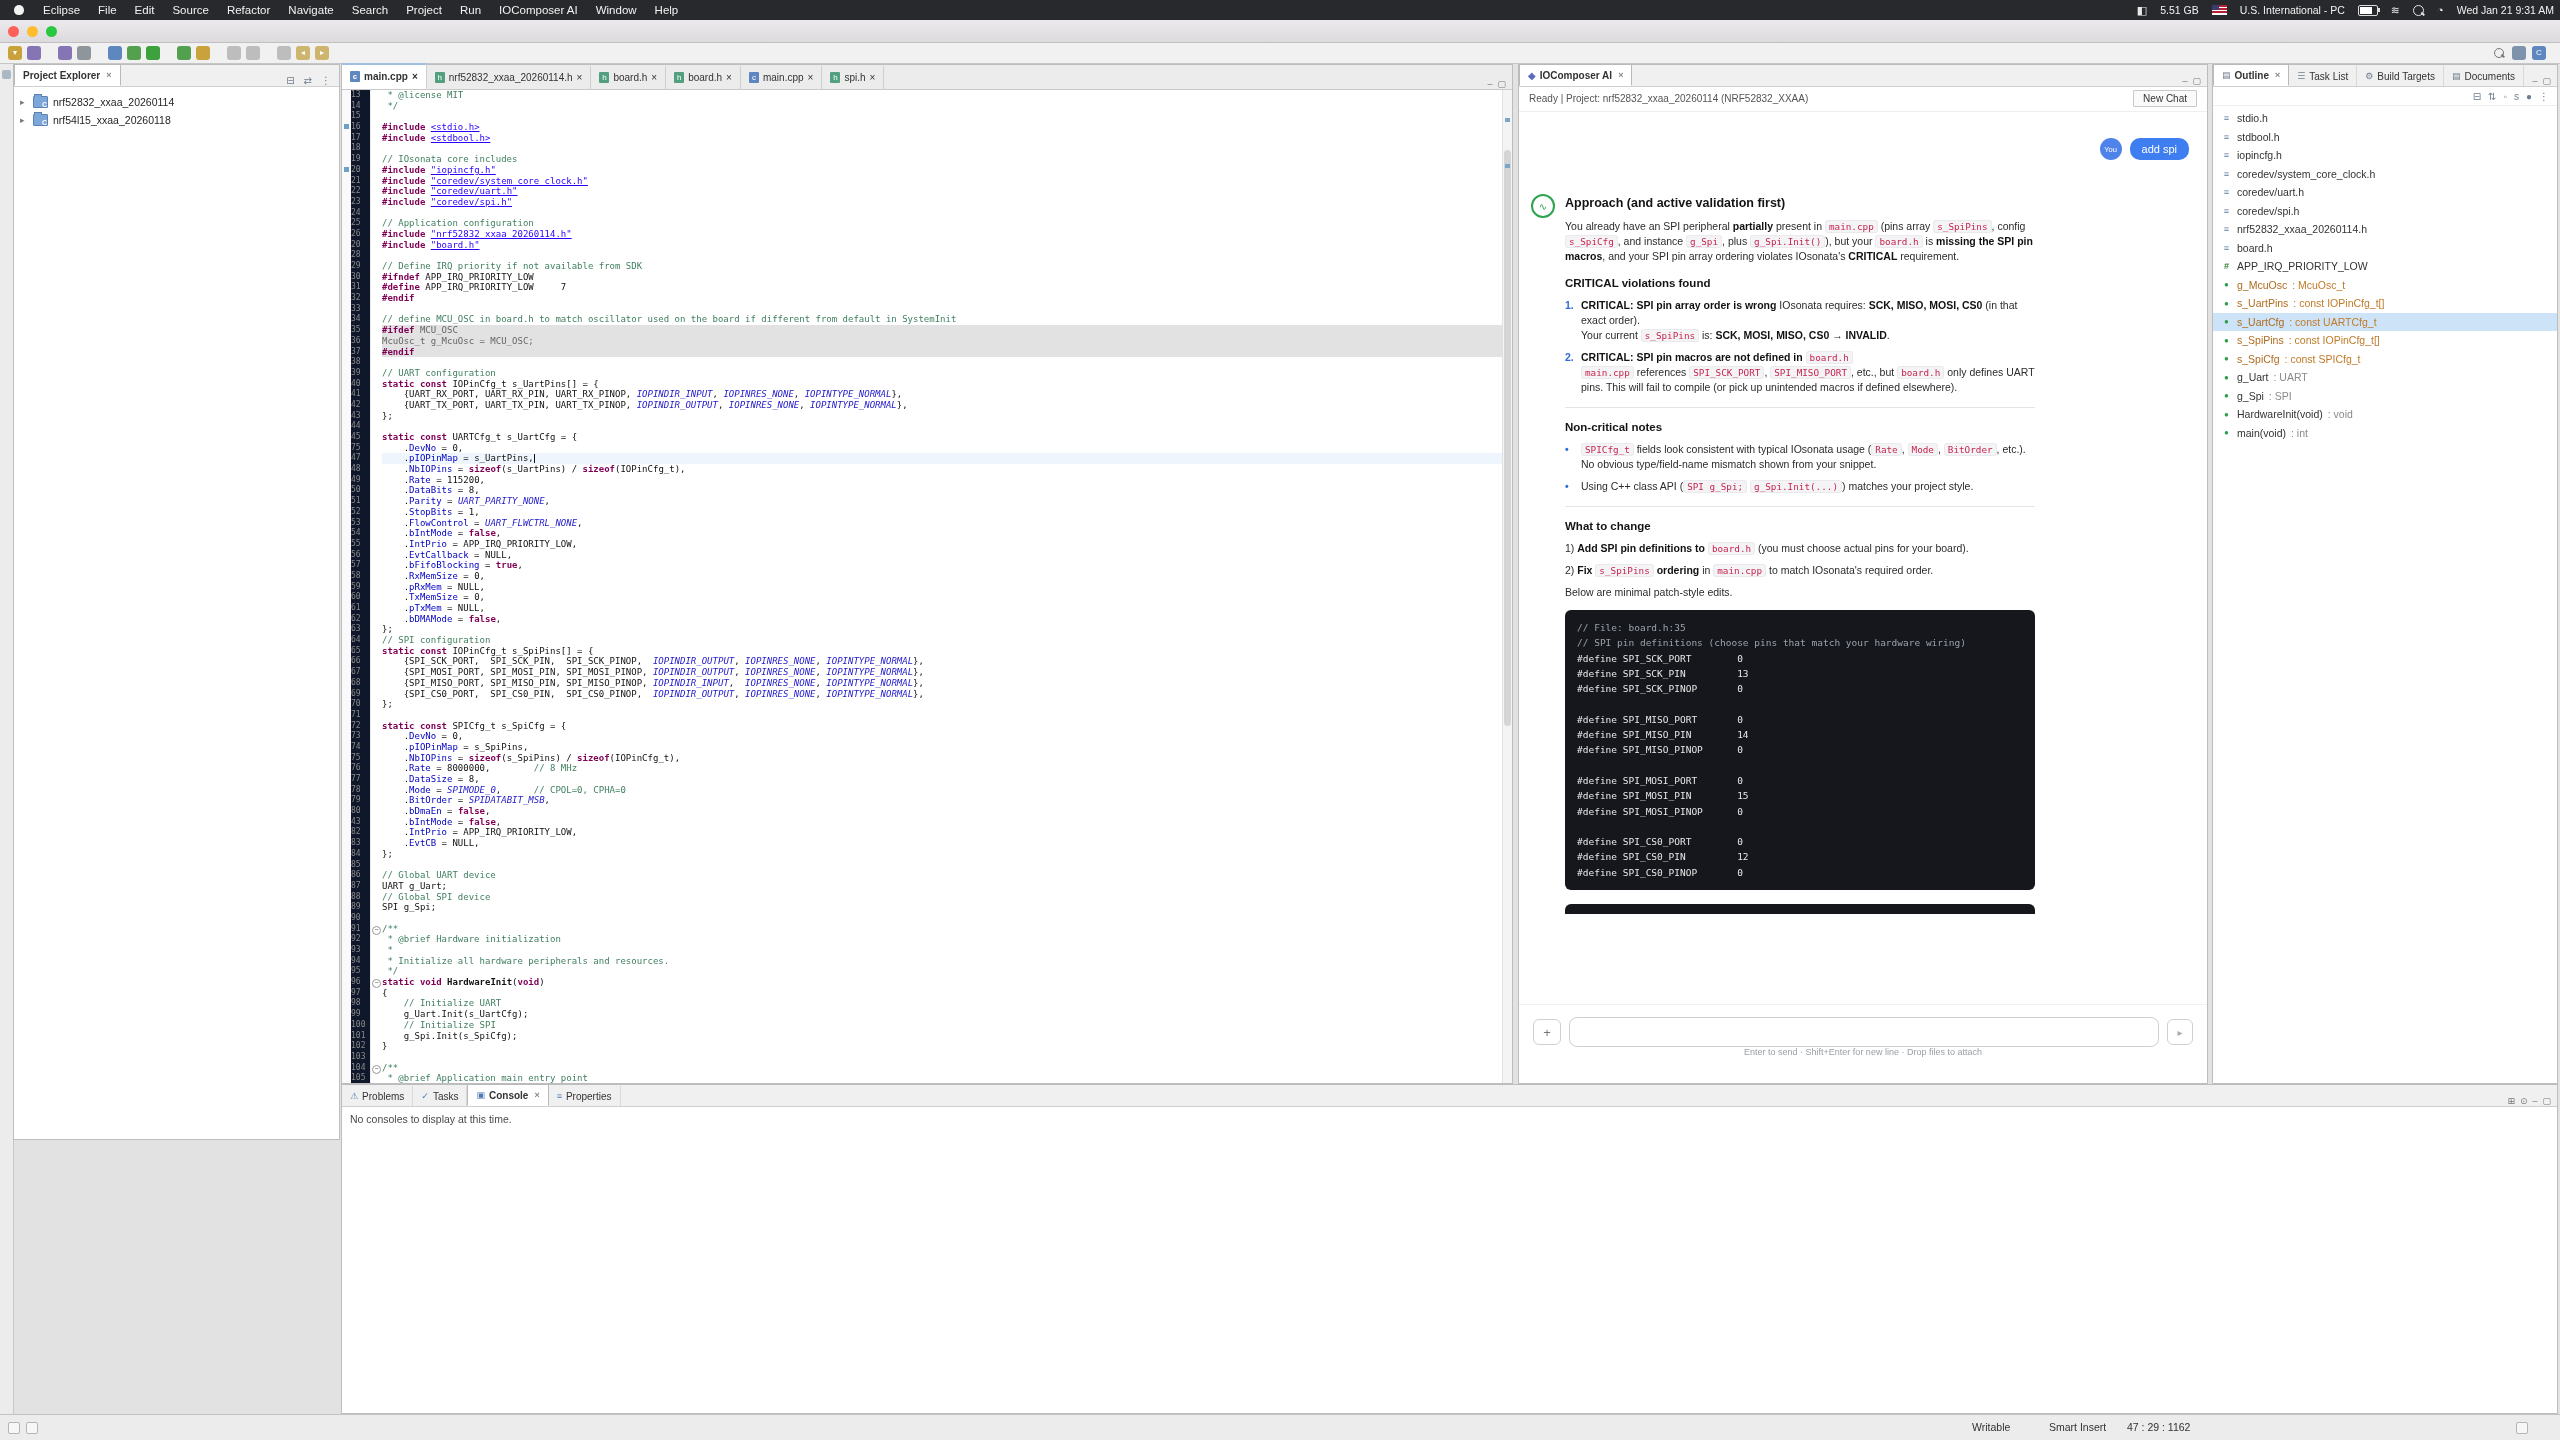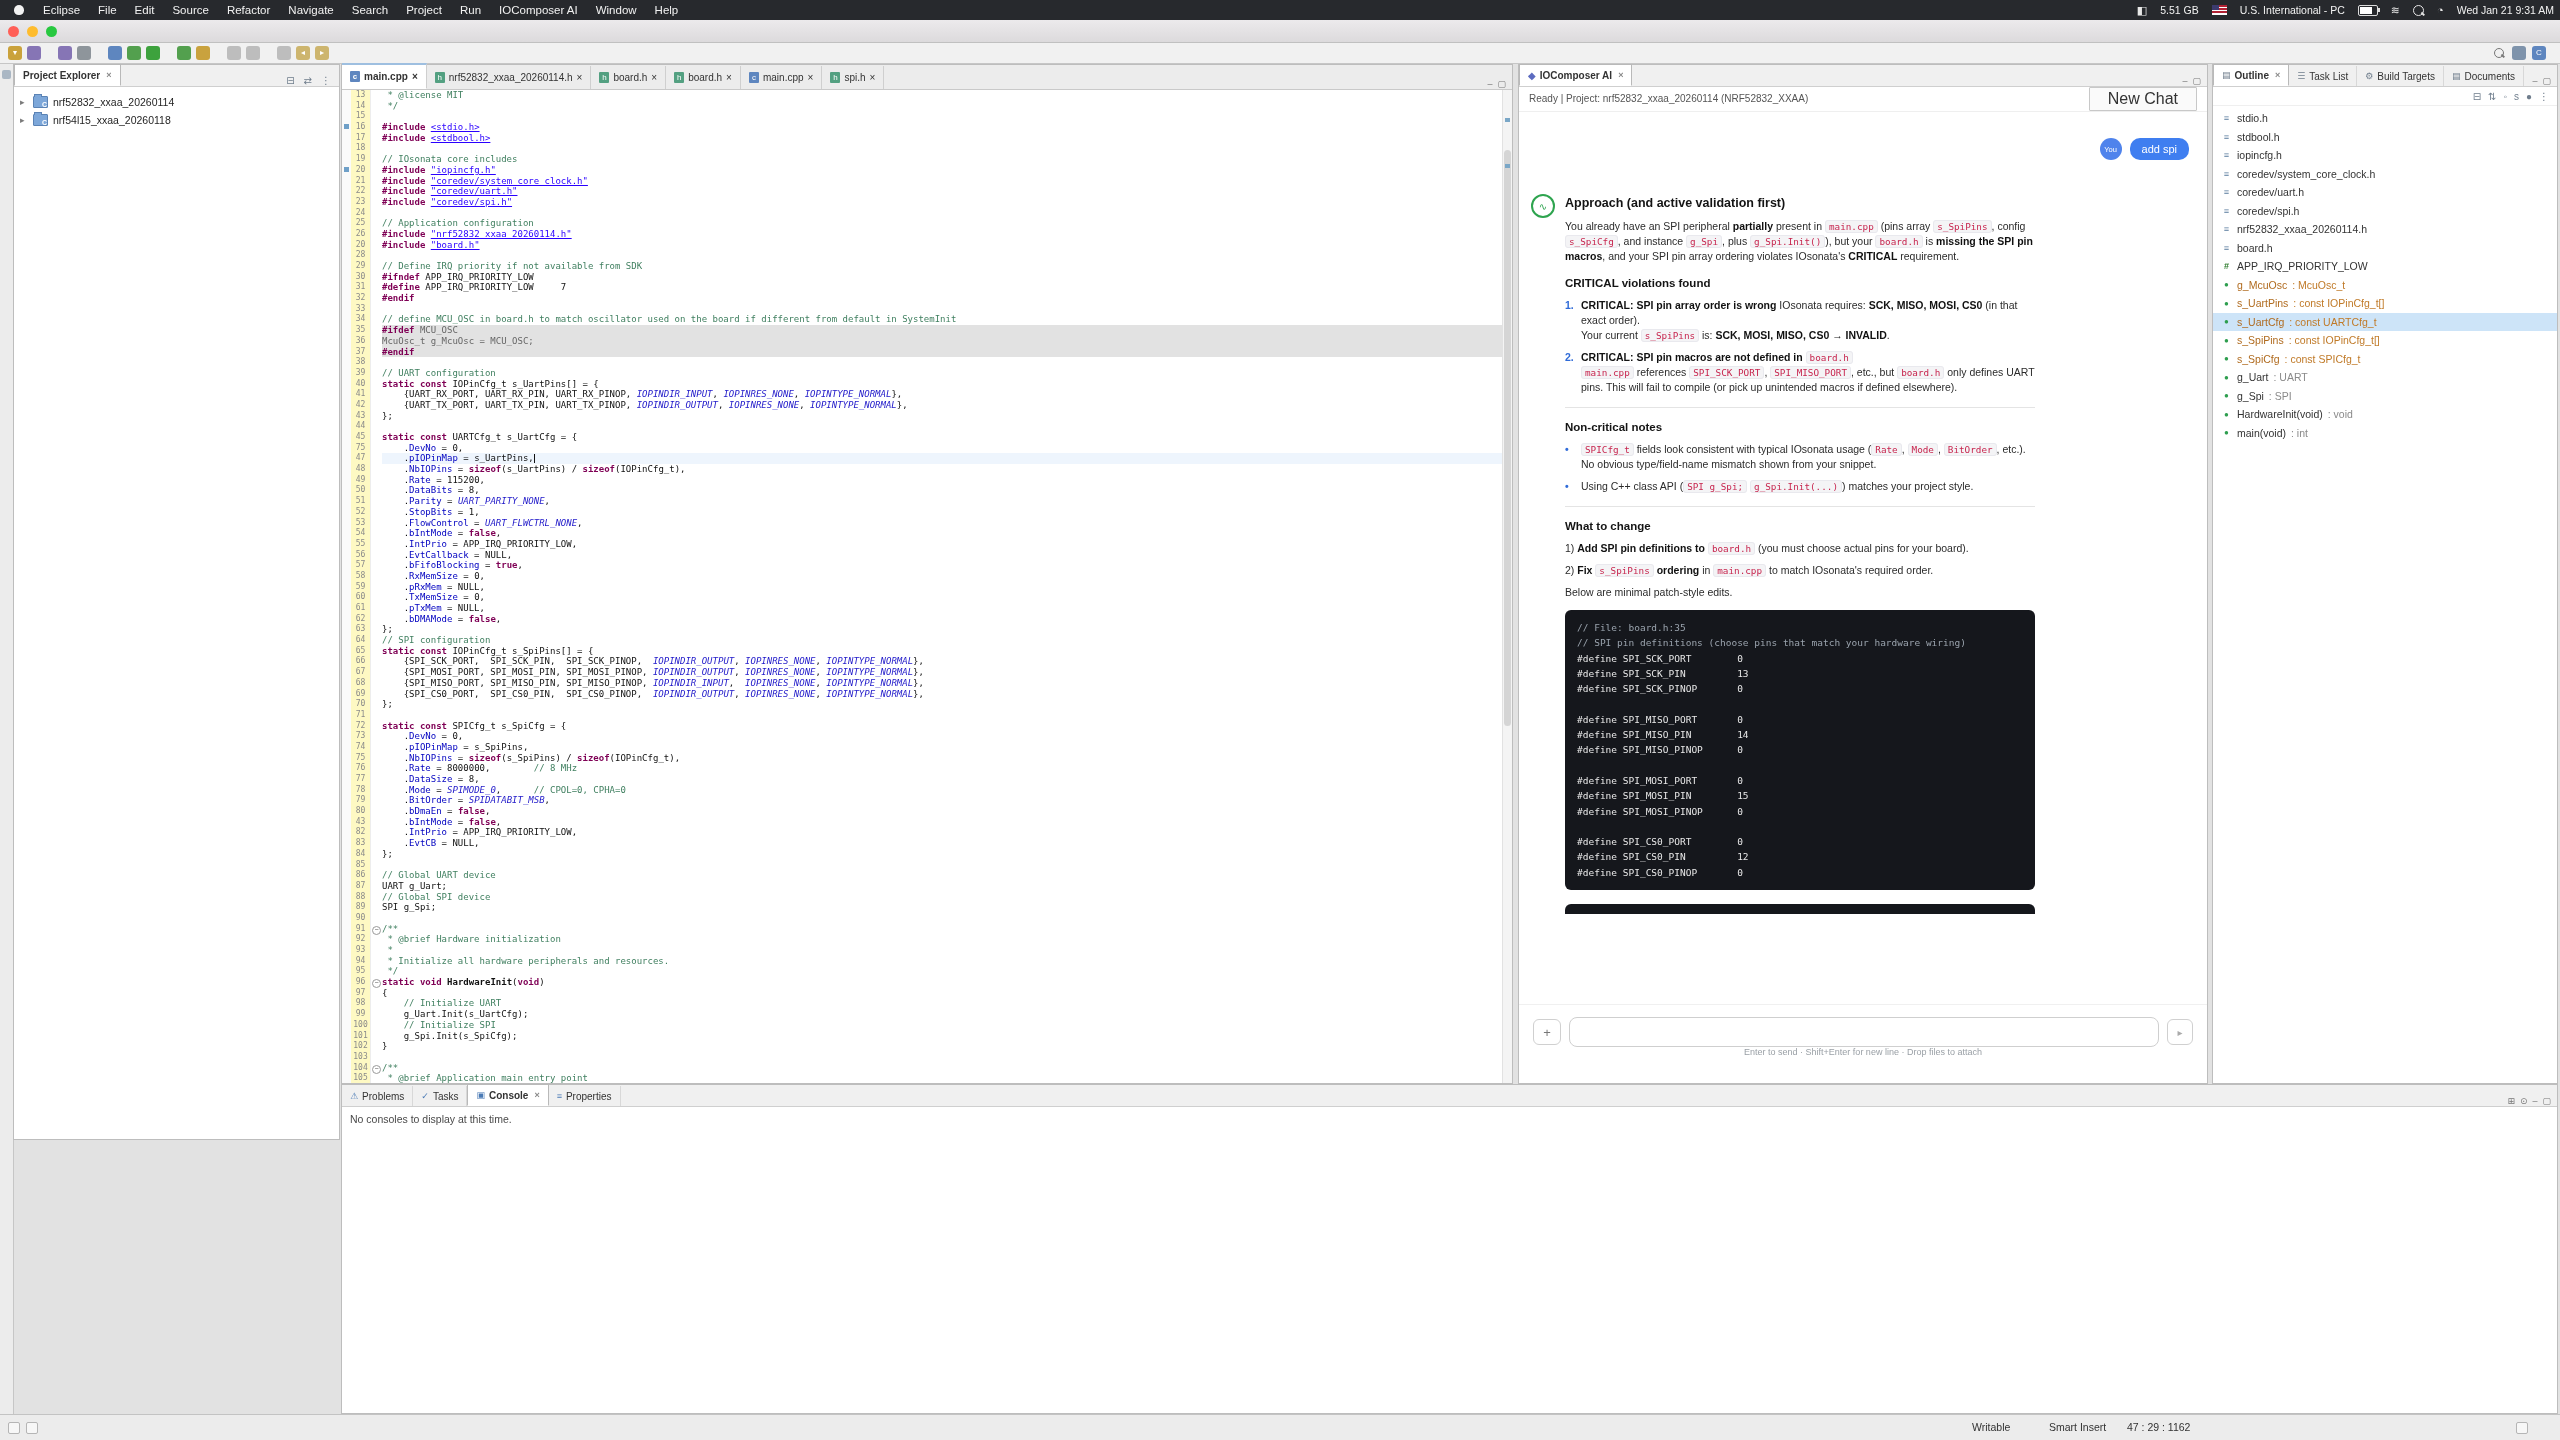--- a/index.html
+++ b/index.html
@@ -54,43 +54,43 @@
   .pfold:after{content:"C";position:absolute;right:0;bottom:-1px;font-size:7px;color:#fff;font-weight:bold}
   
   #editor{left:341px;top:64px;width:1172px;height:1020px}
   #ed-tabs{height:24px;background:#ececec;border-bottom:1px solid #c9c9c9;display:flex;align-items:flex-end;font-size:10px}
   .etab{display:flex;align-items:center;gap:4px;height:23px;padding:0 8px;border-right:1px solid #cfcfcf;color:#333;white-space:nowrap}
   .etab.active{background:#fff;font-weight:bold;border-top:2px solid #9ebfe0;border-bottom:1px solid #fff}
   .ficon{width:10px;height:11px;border-radius:1px;font-size:8px;display:inline-flex;align-items:center;justify-content:center;color:#fff}
   .ficon.c{background:#5e86bf}.ficon.h{background:#53a081}
   #ed-body{position:absolute;left:0;top:25px;right:0;bottom:0;background:#fff;overflow:hidden}
   #ed-ann{position:absolute;left:0;top:0;width:9px;bottom:0;background:#fafafa}
-  #ed-num{position:absolute;left:9px;top:0;width:19px;bottom:0;background:#fef9c3;border-right:1px solid #ededed;
-          font-family:"DejaVu Sans Mono",monospace;font-size:8px;color:#8a8a8a;text-align:center}
+  #ed-num{position:absolute;left:9px;top:0;width:19px;bottom:0;background:#0f172a;border-right:1px solid #ededed;
+          font-family:"DejaVu Sans Mono",monospace;font-size:8px;color:#8a8a8a;text-align:left}
   #ed-fold{position:absolute;left:29px;top:0;width:10px;bottom:0;background:#fff}
   #ed-code{position:absolute;left:40px;top:0;right:9px;bottom:0;font-family:"DejaVu Sans Mono",monospace;
            font-size:9px;color:#111;white-space:pre}
   .ln,.cl{height:10.7px;line-height:10.7px}
   .cl.ia{background:#e2e2e2;color:#666}
   .cl.cur{background:#eef5fd}
   .cm{color:#3f7f5f}.pp{color:#7f0055;font-weight:bold}.st{color:#2a00ff;text-decoration:underline}
   .kw{color:#7f0055;font-weight:bold}.en{color:#1f18c9;font-style:italic}.fl{color:#0000c0}.fn{font-weight:bold}
   .caret{display:inline-block;width:1.2px;height:9px;background:#111;vertical-align:middle}
   .annm{position:absolute;left:2px;width:5px;height:5px;background:#6fa0c8}
   .fm{position:absolute;left:1px;width:7px;height:7px;border:1px solid #9a9a9a;border-radius:50%;background:#fff;
       color:#555;font-size:7px;line-height:6px;text-align:center}
   #ed-scroll{position:absolute;right:0;top:0;width:9px;bottom:0;background:#f4f4f4;border-left:1px solid #e2e2e2}
   #ed-thumb{position:absolute;left:1px;right:1px;top:6%;height:58%;background:#d5d5d5;border-radius:4px}
   .ovm{position:absolute;left:2px;width:5px;height:4px;background:#7aa7c7}
   
   #chat{left:1518px;top:64px;width:690px;height:1020px}
   #chat-status{position:absolute;left:0;top:21px;right:0;height:26px;display:flex;align-items:center;
                font-size:10px;color:#555;padding:0 10px;box-sizing:border-box;border-bottom:1px solid #efefef}
-  .newchat{margin-left:auto;border:1px solid #c8c8c8;background:#fafafa;border-radius:1px;font-size:16px;
-           color:#333;padding:2px 18px}
+  .newchat{margin-left:auto;border:1px solid #c8c8c8;background:#fafafa;border-radius:1px;font-size:10px;
+           color:#333;padding:2px 9px}
   #chat-msgs{position:absolute;left:0;top:47px;right:0;bottom:78px;overflow:hidden;padding:0 16px 0 12px}
   .urow{display:flex;justify-content:flex-end;align-items:center;gap:8px;margin:26px 2px 0 0}
   .uav{width:22px;height:22px;border-radius:50%;background:#4f83ec;color:#fff;font-size:7.5px;
        display:flex;align-items:center;justify-content:center}
   .ubub{background:#3f7ef0;color:#fff;font-size:11px;border-radius:10px;padding:5px 12px}
   .arow{display:flex;gap:10px;margin-top:34px}
   .ai-av{width:20px;height:20px;border:2.5px solid #2ea44f;border-radius:50%;background:#fff;flex:0 0 auto;
          display:flex;align-items:center;justify-content:center;color:#2ea44f;font-size:10px}
   .msg-body{width:470px;font-size:10.5px;line-height:15px;color:#2b2b2b}
   .ch3{font-size:12.5px;font-weight:bold;color:#141414;margin:2px 0 8px}

